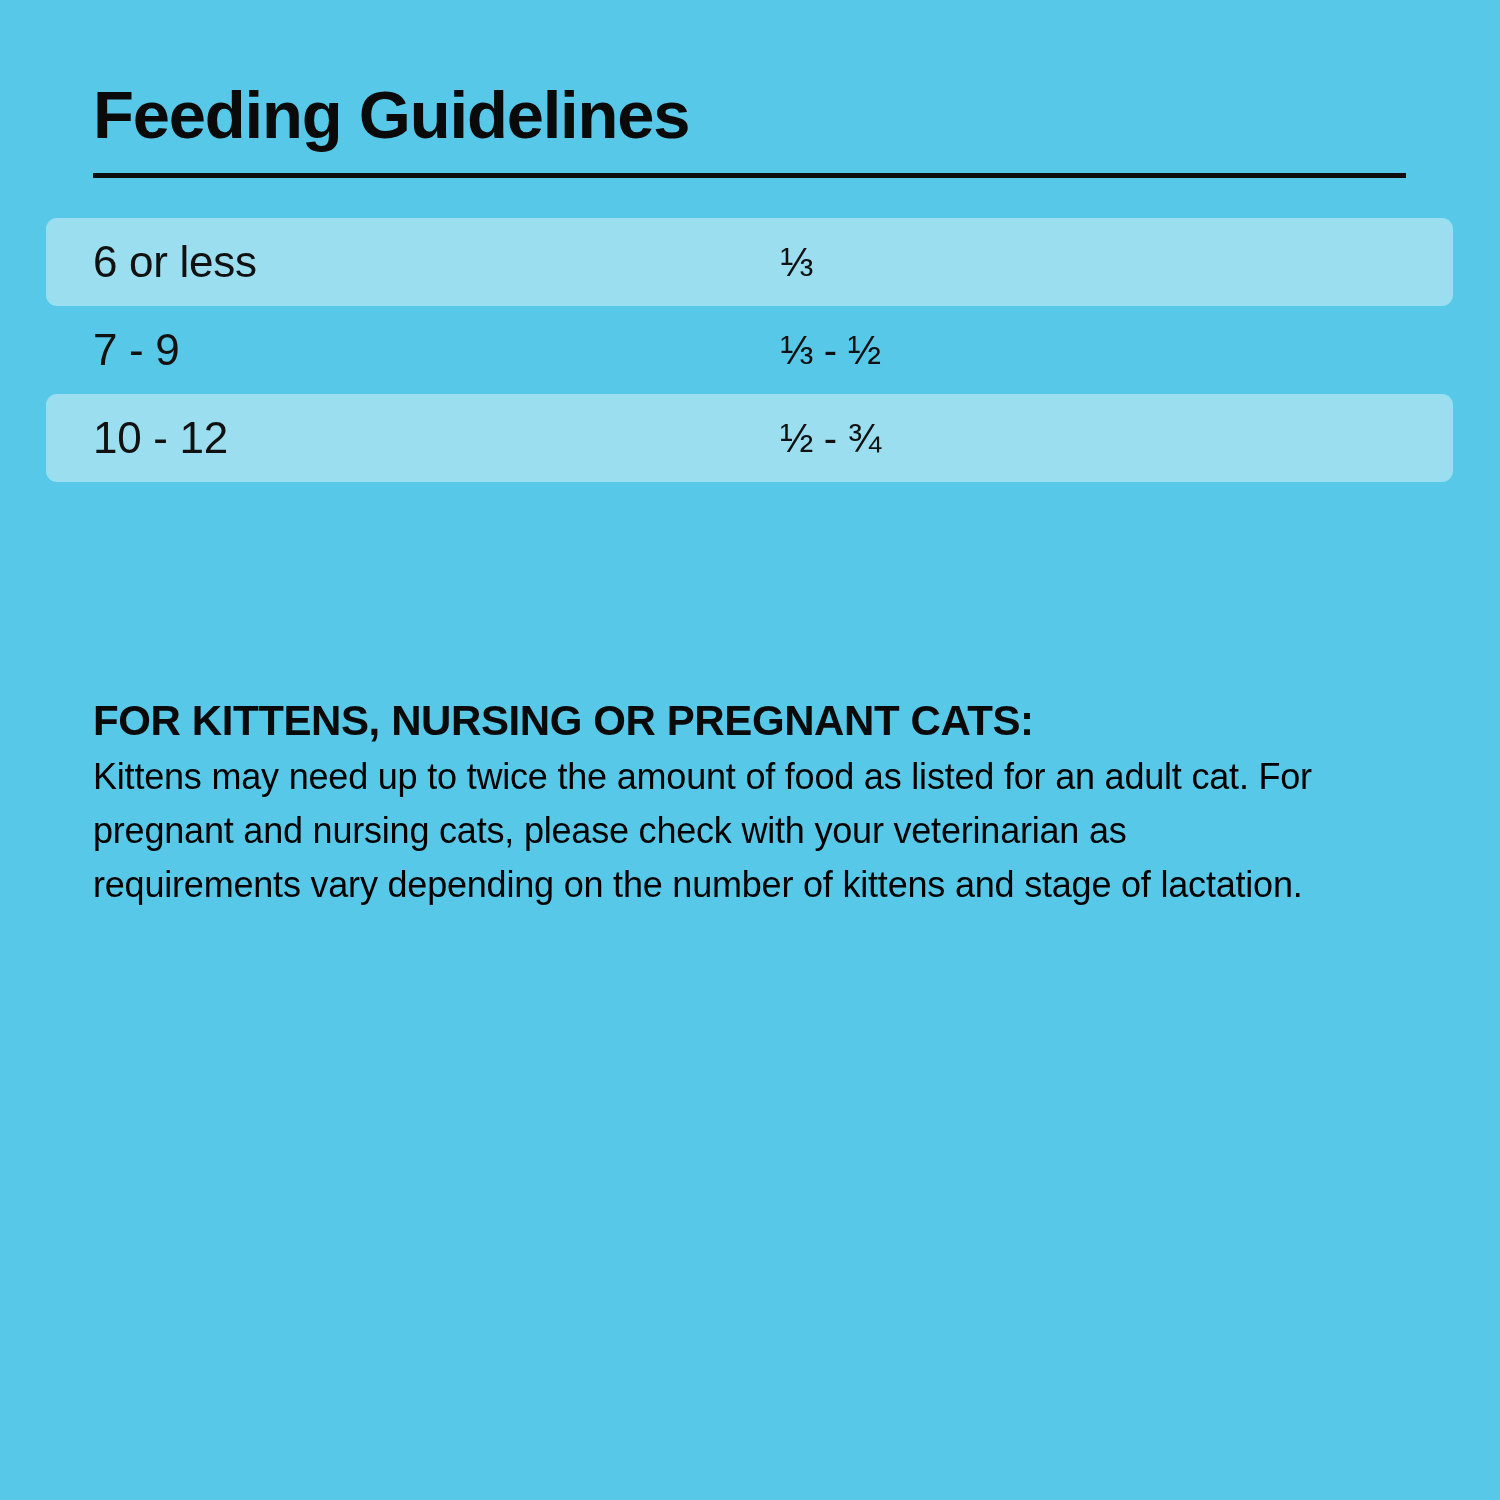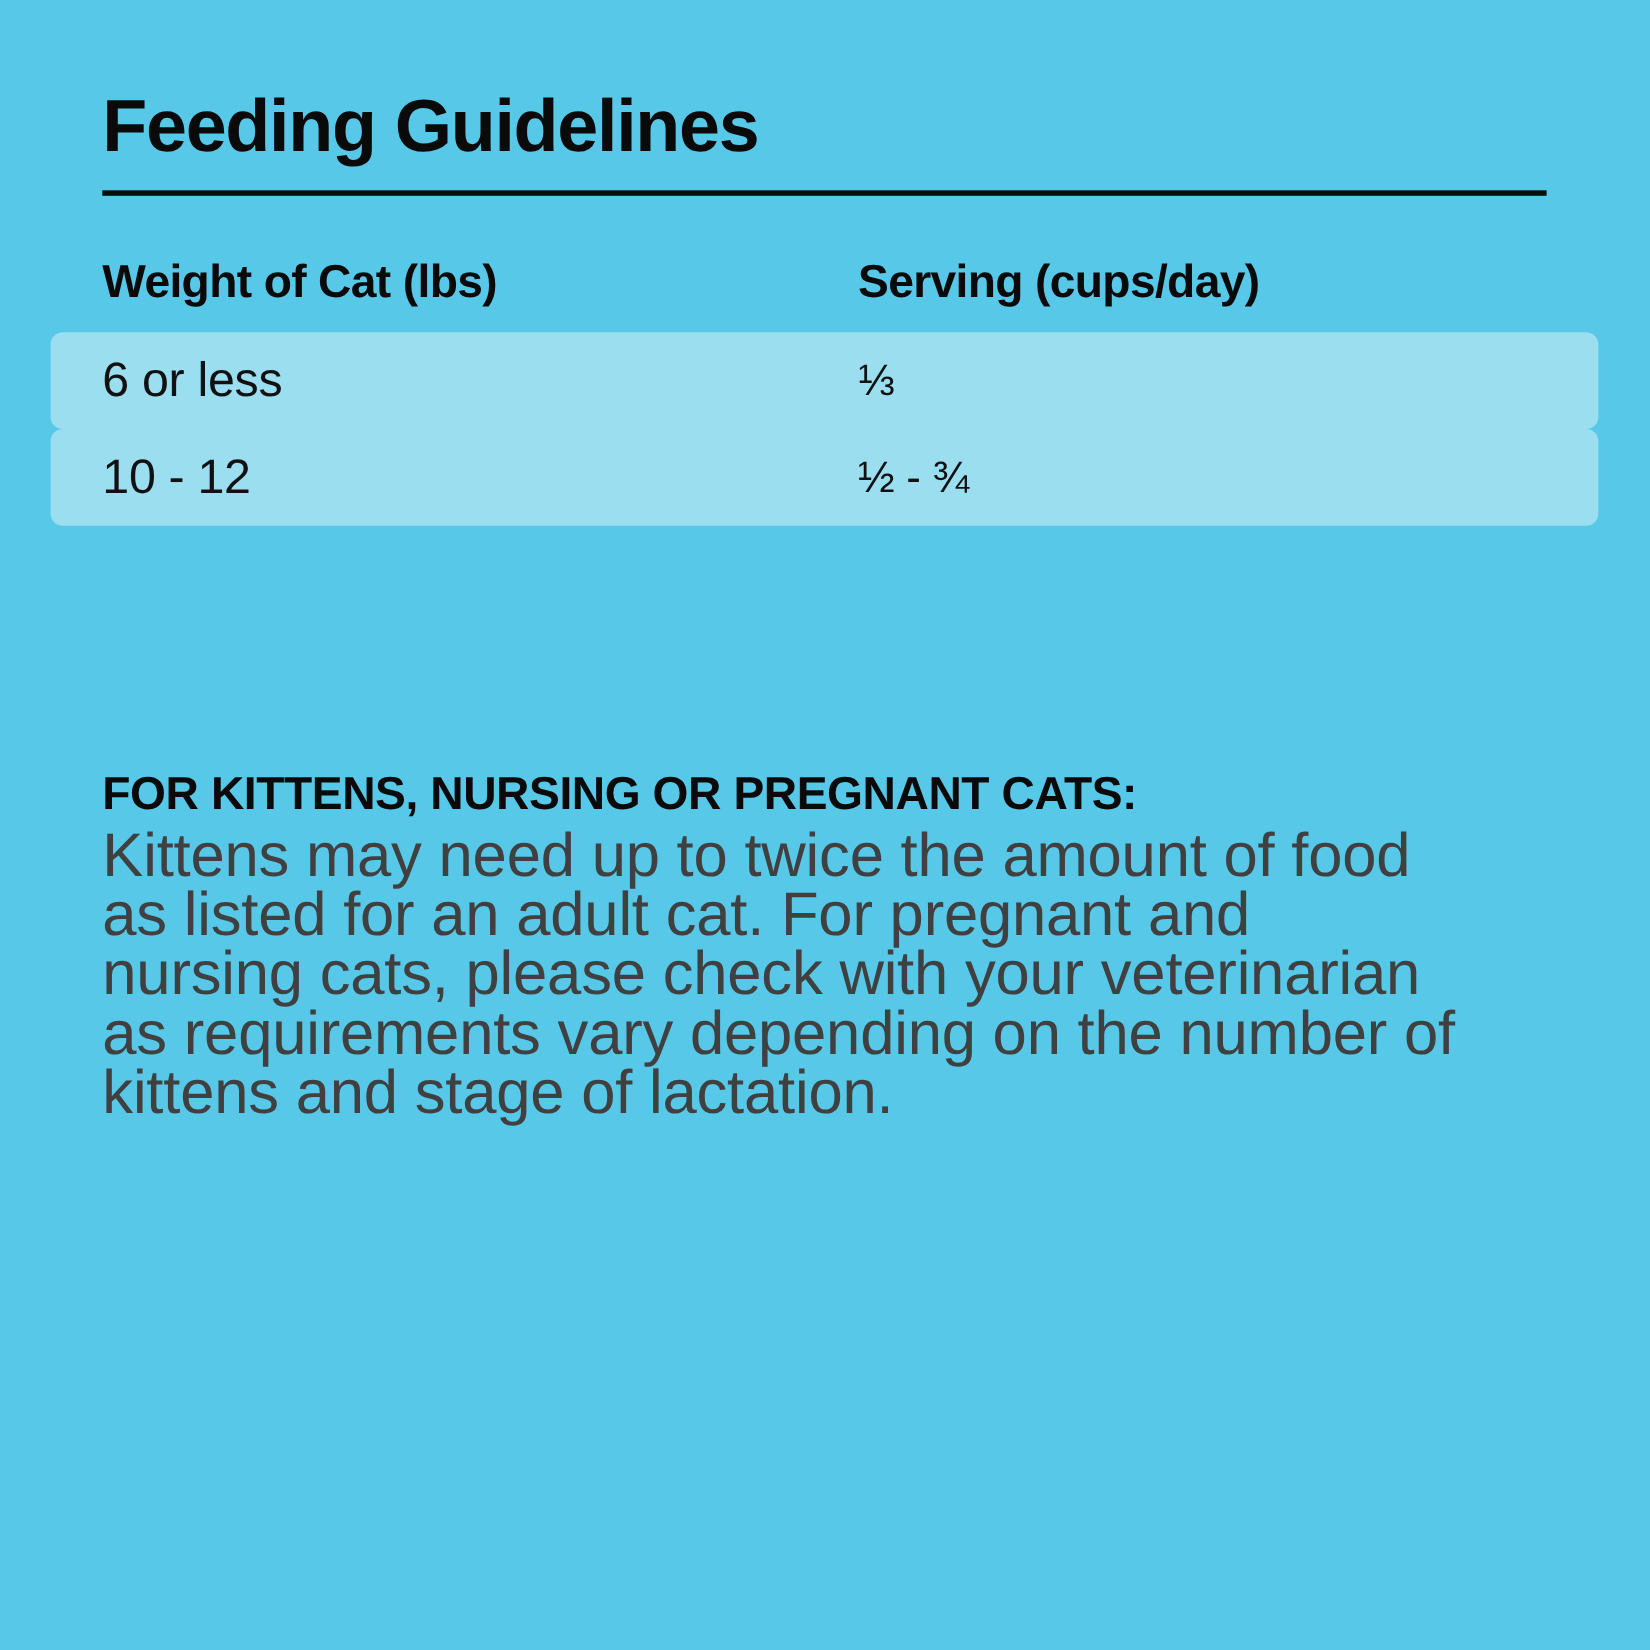--- a/index.html
+++ b/index.html
@@ -113,52 +113,53 @@
   #kitten-heading {
     font-weight: bold;
     font-size: 42px;
     line-height: 53px;
     letter-spacing: -0.4px;
     color: #0a0a0a;
     margin: 12px 0 3px 0;
     white-space: nowrap;
   }
   #kitten-body {
-    font-size: 56px;
+    font-size: 36px;
     line-height: 54px;
     letter-spacing: -0.2px;
-    color: #404040;
+    color: #000000;
     font-weight: normal;
     margin: 0;
     width: 1230px;
   }
 </style>
 </head>
 <body>
 
 <div id="panel">
 
   <div id="title-block">
     <h1 id="page-title">Feeding Guidelines</h1>
   </div>
   <div id="title-rule"></div>
 
   <div id="feeding-table">
 
-    <div class="t-head">
-      <div class="th col-weight">Weight of Cat (lbs)</div>
-      <div class="th col-serving">Serving (cups/day)</div>
-    </div>
 
     <div class="t-row alt">
       <div class="row-bg"></div>
       <div class="cell col-weight">6 or less</div>
       <div class="cell col-serving frac">⅓</div>
     </div>
 
+    <div class="t-row">
+      <div class="row-bg"></div>
+      <div class="cell col-weight">7 - 9</div>
+      <div class="cell col-serving frac">⅓ - ½</div>
+    </div>
 
     <div class="t-row alt">
       <div class="row-bg"></div>
       <div class="cell col-weight">10 - 12</div>
       <div class="cell col-serving frac">½ - ¾</div>
     </div>
 
 
   </div>
 

